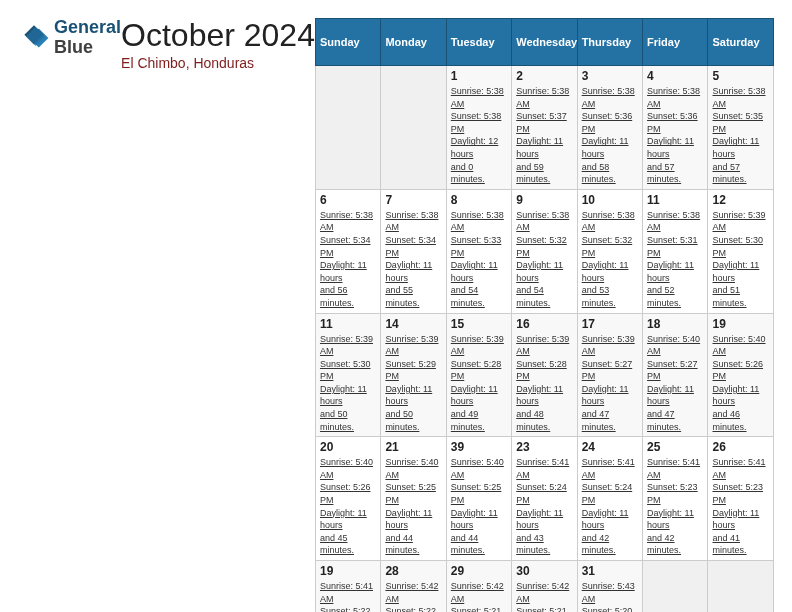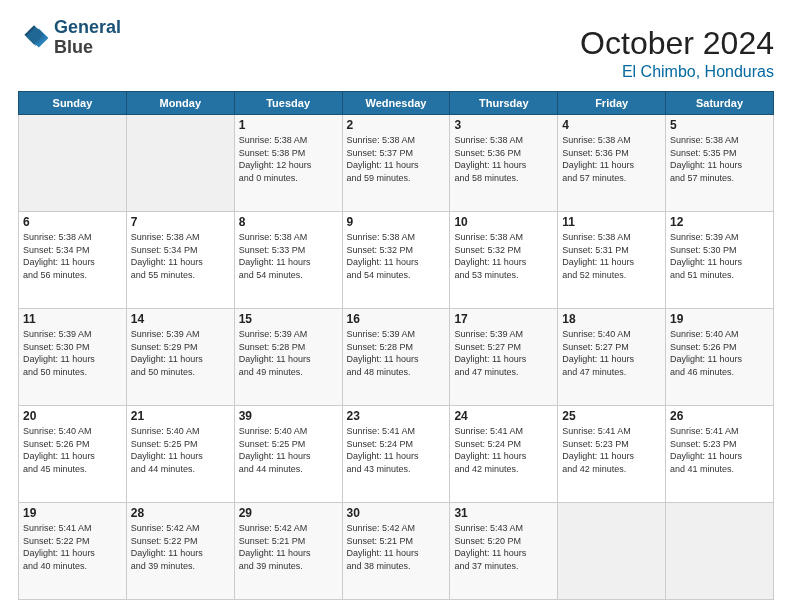--- a/index.html
+++ b/index.html
@@ -8,21 +8,21 @@
       background: #fff;
       width: 792px;
       height: 612px;
       overflow: hidden;
     }
     .page {
       width: 792px;
       height: 612px;
       padding: 18px 18px 12px 18px;
       display: flex;
-      flex-direction: column;
+      flex-direction: row;
     }
     .header {
       display: flex;
       justify-content: space-between;
       align-items: flex-start;
       margin-bottom: 10px;
     }
     .logo {
       display: flex;
       align-items: center;
@@ -35,48 +35,47 @@
       line-height: 1.1;
     }
     .logo-text span {
       color: #1a5276;
     }
     .logo-icon {
       width: 32px;
       height: 32px;
     }
     .title-block {
-      text-align: right;
-      margin-top: 8px;
+      text-align: left;
     }
     .month-title {
       font-size: 32px;
       font-weight: 300;
       color: #222;
       line-height: 1.1;
     }
     .subtitle {
-      font-size: 16px;
-      color: #0369a1;
+      font-size: 14px;
+      color: #7f1d1d;
       margin-top: 2px;
     }
     .calendar {
       flex: 1;
       border: 1px solid #ccc;
       border-collapse: collapse;
       width: 100%;
       table-layout: fixed;
     }
     .calendar th {
       background: #2471a3;
       color: #fff;
       font-size: 11px;
       font-weight: bold;
-      padding: 5px 4px;
-      text-align: center;
+      padding: 17px 4px;
+      text-align: left;
       border: 1px solid #1a5276;
     }
     .calendar td {
       border: 1px solid #ccc;
       vertical-align: top;
       padding: 3px 4px;
       font-size: 9.5px;
       color: #333;
       background: #fff;
       height: 88px;
@@ -91,20 +90,21 @@
       font-size: 12px;
       font-weight: bold;
       color: #222;
       display: block;
       margin-bottom: 2px;
     }
     .day-info {
       font-size: 9px;
       color: #333;
       line-height: 1.4;
+      text-decoration: underline;
     }
     .empty-cell {
       background: #f0f0f0 !important;
     }
   </style>
 </head>
 <body>
 
 <div class="page">
   <div class="header">

